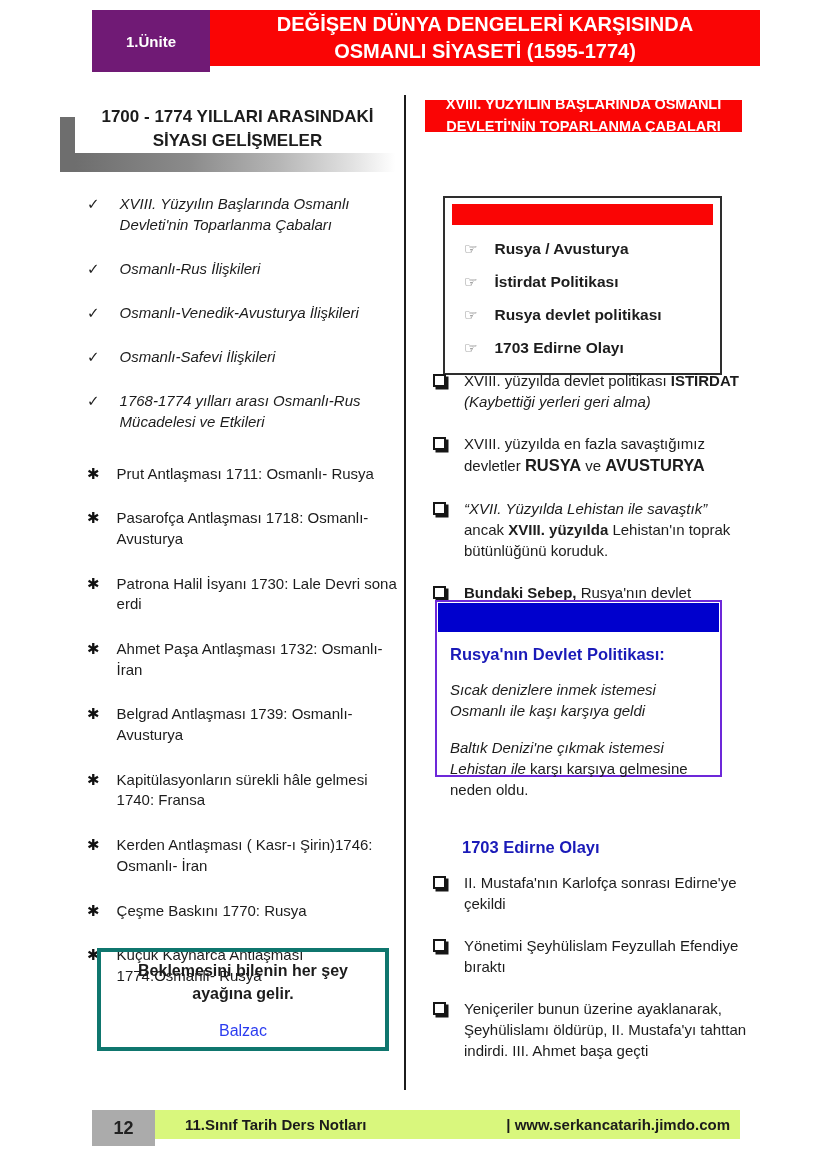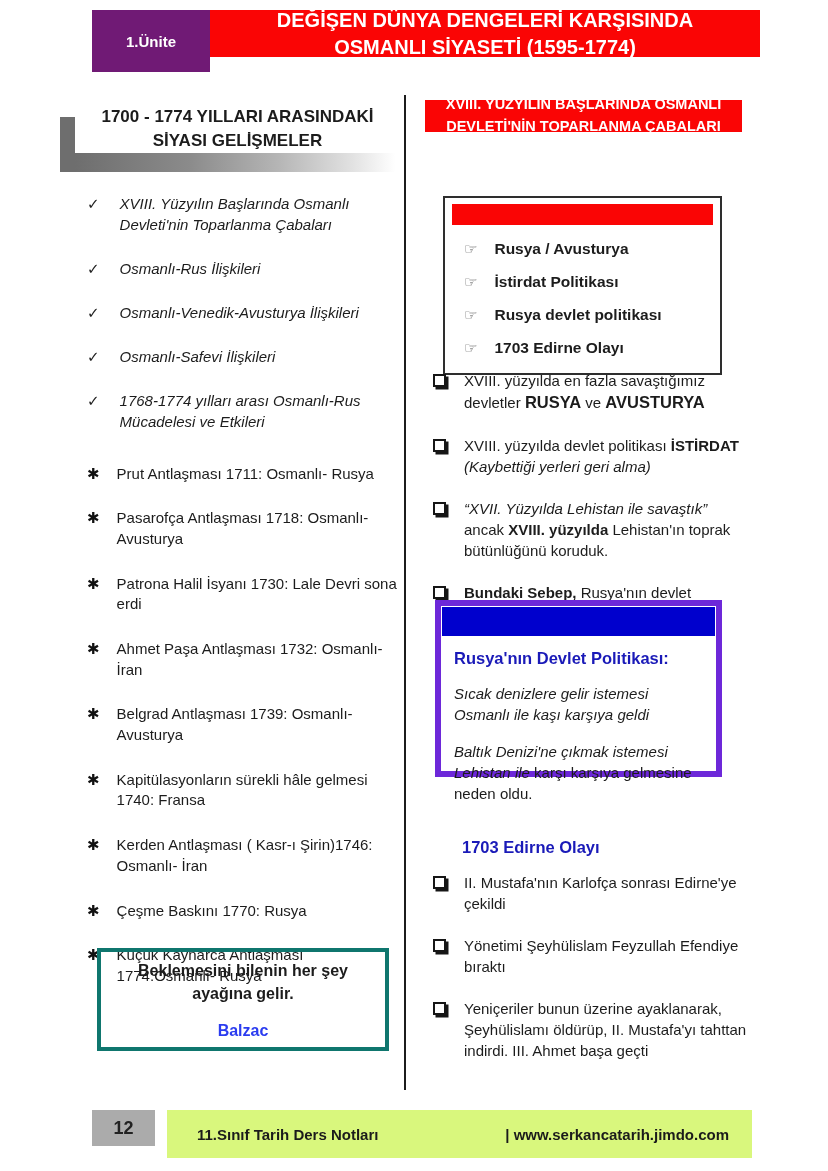--- a/index.html
+++ b/index.html
@@ -10,21 +10,21 @@
     overflow:hidden;
   }
 
   
   .header { position:absolute; left:92px; top:10px; display:flex; }
   .unit-box {
     width:118px; height:62px; background:#701a75; color:#ffffff;
     font-weight:bold; font-size:15px; display:flex; align-items:center; justify-content:center;
   }
   .banner {
-    width:550px; height:47px; background:#fa0505; color:#ffffff;
+    width:550px; height:56px; background:#fa0505; color:#ffffff;
     font-weight:bold; font-size:20px; line-height:1.35;
     display:flex; align-items:center; justify-content:center; text-align:center;
     padding:0 40px; box-sizing:border-box;
   }
 
   
   .divider { position:absolute; left:404px; top:95px; width:2px; height:995px; background:#1c1c1c; }
 
   
   .left-col { position:absolute; left:75px; top:97px; width:325px; }
@@ -53,21 +53,21 @@
   .star-item .glyph { flex:0 0 auto; font-size:15px; margin-top:0; color:#111; }
   .star-item b { font-weight:normal; }
 
   .quote-box {
     position:absolute; left:97px; top:948px; width:292px; height:103px;
     border:4px solid #0f766e; box-sizing:border-box;
     display:flex; flex-direction:column; align-items:center; justify-content:center;
     gap:17px; text-align:center; padding:0 14px;
   }
   .quote-text { font-weight:bold; font-size:16px; line-height:1.45; }
-  .quote-author { color:#2b3cf0; font-weight:bold; font-size:16px; }
+  .quote-author { color:#2b3cf0; font-weight:normal; font-size:16px; }
 
   
   .right-header {
     position:absolute; left:425px; top:100px; width:317px; height:32px;
     background:#fa0505; color:#ffffff; font-weight:bold; font-size:14.5px; line-height:1.5;
     display:flex; align-items:center; justify-content:center; text-align:center;
     padding:0 6px; box-sizing:border-box;
   }
 
   .topics-box {
@@ -88,42 +88,42 @@
   .box-icon {
     flex:0 0 auto; width:9px; height:9px; background:#ffffff;
     border:2px solid #161616; box-shadow:2.5px 2.5px 0 #161616; margin-top:4px;
   }
   .note .b { font-weight:bold; }
   .note .i { font-style:italic; }
   .note .big { font-weight:bold; font-size:16.5px; }
 
   .policy-box {
     position:absolute; left:435px; top:600px; width:287px; height:177px;
-    border:6px solid #6d28d9; box-sizing:border-box; background:#ffffff;
+    border:2px solid #6d28d9; box-sizing:border-box; background:#ffffff;
   }
   .policy-bluebar { height:29px; background:#0000cd; margin:1px; }
   .policy-title { color:#1a1ab8; font-weight:bold; font-size:16.5px; margin:13px 0 0 13px; }
   .policy-p { font-style:italic; font-size:15px; line-height:1.42; margin:15px 12px 0 13px; }
   .policy-p .reg { font-style:normal; }
 
   .edirne-title {
     position:absolute; left:462px; top:838px;
     color:#1a1ab8; font-weight:bold; font-size:16.5px;
   }
 
   
   .footer { position:absolute; left:92px; top:1110px; display:flex; }
   .footer-page {
     width:63px; height:36px; background:#ababab; color:#222222;
     font-weight:bold; font-size:18px; display:flex; align-items:center; justify-content:center;
   }
   .footer-bar {
-    width:585px; height:48px; background:#d9f77d; box-sizing:border-box;
+    width:585px; height:29px; background:#d9f77d; box-sizing:border-box;
     display:flex; align-items:center; justify-content:space-between;
-    padding:0 23px 0 30px; font-weight:bold; font-size:15px; color:#1b1b1b;margin-left:12px;
+    padding:0 10px 0 30px; font-weight:bold; font-size:15px; color:#1b1b1b;
   }
 </style>
 </head>
 <body>
 
 <div class="page">
 
   <div class="header">
     <div class="unit-box">1.Ünite</div>
     <div class="banner">DEĞİŞEN DÜNYA DENGELERİ KARŞISINDA OSMANLI SİYASETİ (1595-1774)</div>
@@ -224,40 +224,40 @@
     </div>
     <div class="topic-item">
       <span class="glyph">☞</span>
       <span>1703 Edirne Olayı</span>
     </div>
   </div>
 
   <div class="notes">
     <div class="note">
       <span class="box-icon"></span>
+      <span><span>XVIII. yüzyılda devlet politikası </span><span class="b">İSTİRDAT</span><span class="i"> (Kaybettiği yerleri geri alma)</span></span>
+    </div>
+    <div class="note">
+      <span class="box-icon"></span>
       <span><span>XVIII. yüzyılda en fazla savaştığımız devletler </span><span class="big">RUSYA</span><span> ve </span><span class="big">AVUSTURYA</span></span>
-    </div>
-    <div class="note">
-      <span class="box-icon"></span>
-      <span><span>XVIII. yüzyılda devlet politikası </span><span class="b">İSTİRDAT</span><span class="i"> (Kaybettiği yerleri geri alma)</span></span>
     </div>
     <div class="note">
       <span class="box-icon"></span>
       <span><span class="i">“XVII. Yüzyılda Lehistan ile savaştık”</span><span> ancak </span><span class="b">XVIII. yüzyılda</span><span> Lehistan'ın toprak bütünlüğünü koruduk.</span></span>
     </div>
     <div class="note">
       <span class="box-icon"></span>
       <span><span class="b">Bundaki Sebep,</span><span> Rusya'nın devlet politikasıdır.</span></span>
     </div>
   </div>
 
   <div class="policy-box">
     <div class="policy-bluebar"></div>
     <div class="policy-title">Rusya'nın Devlet Politikası:</div>
-    <div class="policy-p">Sıcak denizlere gelir istemesi Osmanlı ile kaşı karşıya geldi</div>
+    <div class="policy-p">Sıcak denizlere inmek istemesi Osmanlı ile kaşı karşıya geldi</div>
     <div class="policy-p"><span>Baltık Denizi'ne çıkmak istemesi Lehistan ile</span><span class="reg"> karşı karşıya gelmesine neden oldu.</span></div>
   </div>
 
   <div class="edirne-title">1703 Edirne Olayı</div>
 
   <div class="edirne-list">
     <div class="note">
       <span class="box-icon"></span>
       <span>II. Mustafa'nın Karlofça sonrası Edirne'ye çekildi</span>
     </div>

